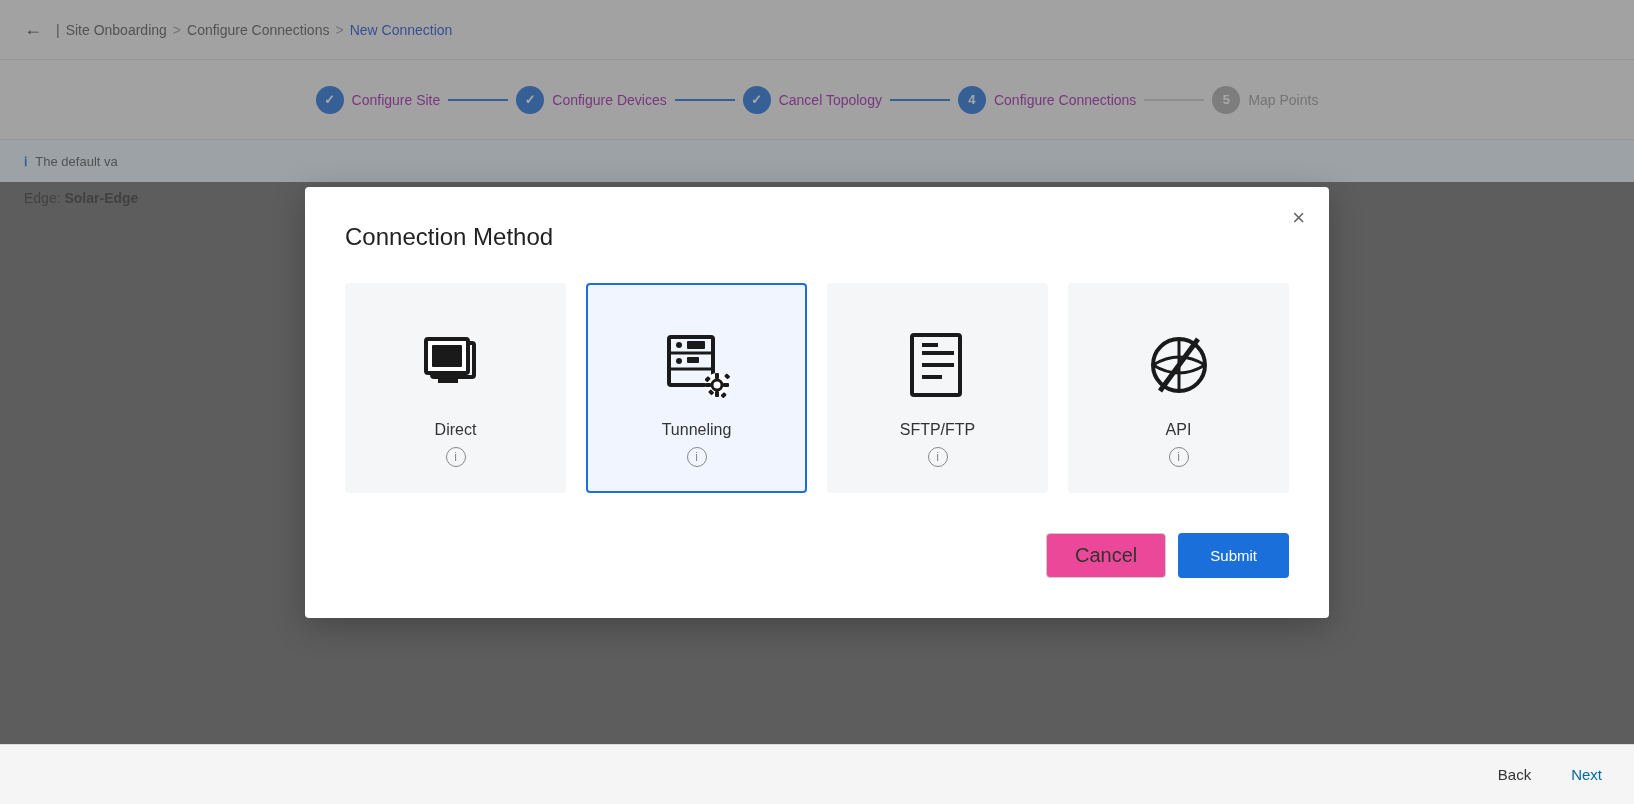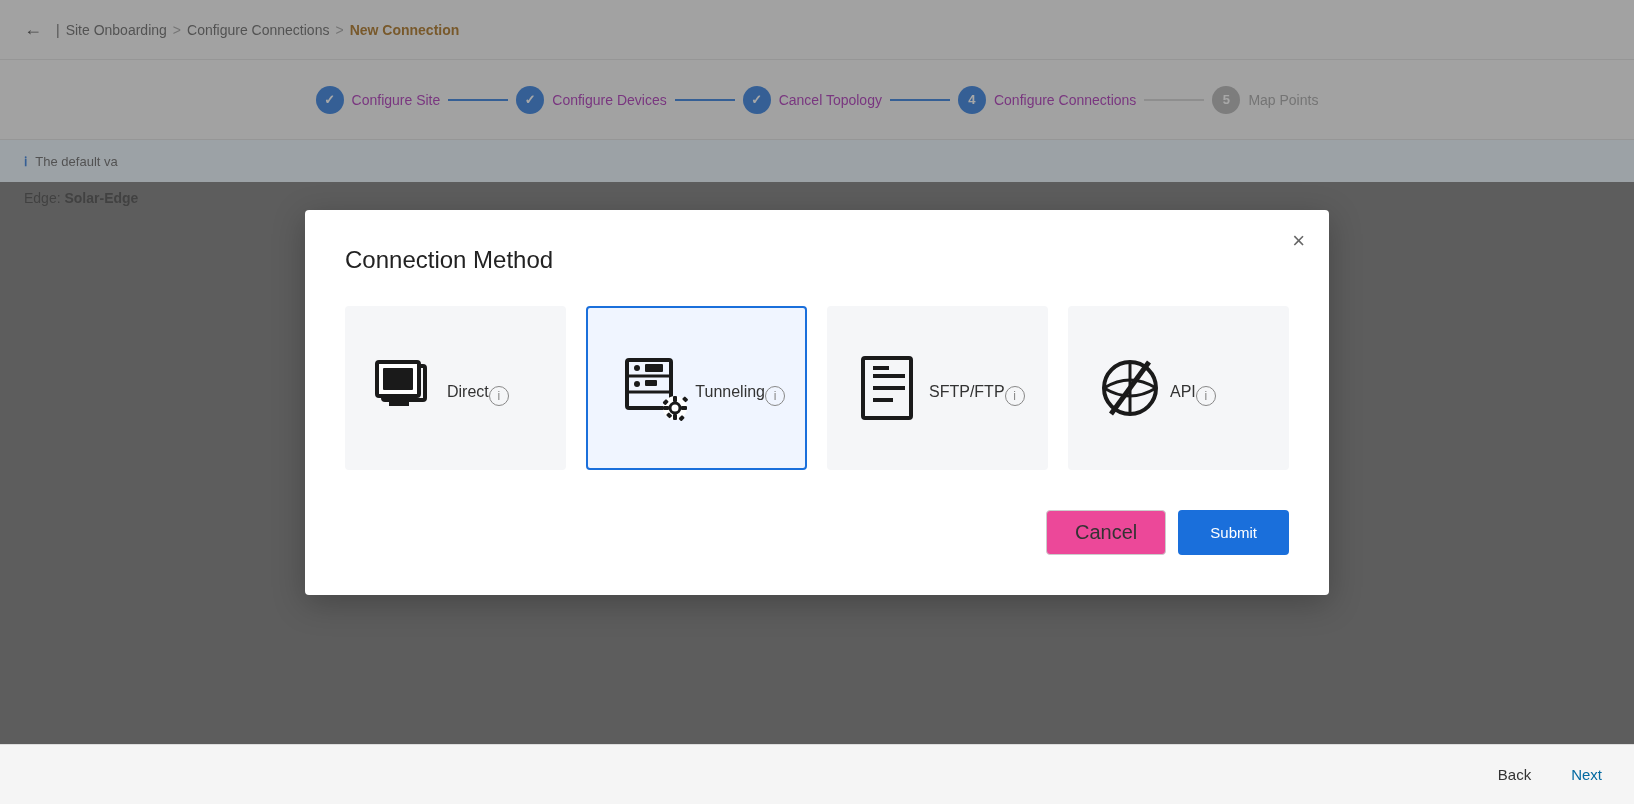--- a/index.html
+++ b/index.html
@@ -44,22 +44,22 @@
       color: #333;
       margin-right: 8px;
       cursor: pointer;
     }
 
     .breadcrumb .sep {
       color: #999;
     }
 
     .breadcrumb .current {
-      font-weight: 700;
-      color: #a16207;
+      font-weight: 400;
+      color: #1d4ed8;
     }
 
     
     .stepper-bar {
       position: absolute;
       top: 60px; left: 0; right: 0;
       height: 80px;
       background: #f5f5f5;
       display: flex;
       align-items: center;
@@ -183,21 +183,21 @@
       margin-bottom: 40px;
     }
 
     .method-card {
       flex: 1;
       background: #f5f6f8;
       border: 2px solid transparent;
       border-radius: 4px;
       padding: 40px 20px 24px;
       display: flex;
-      flex-direction: row;
+      flex-direction: column;
       align-items: center;
       cursor: pointer;
       transition: border-color 0.15s;
     }
 
     .method-card.selected {
       border-color: #1a6fdb;
       background: #f0f5ff;
       justify-content: flex-end;
     }

